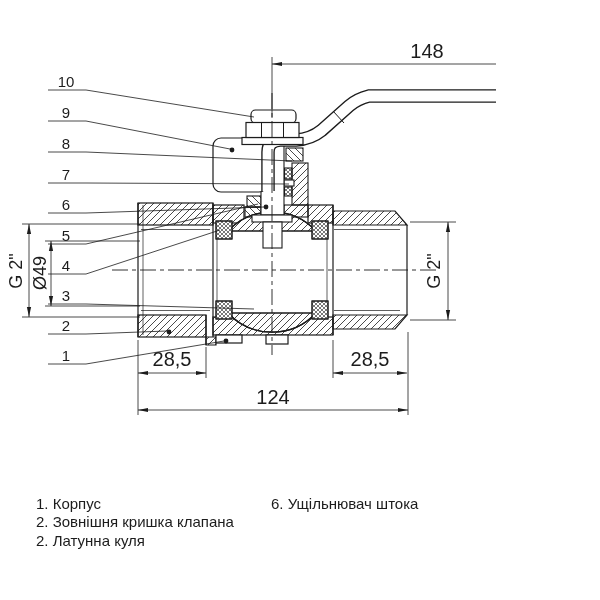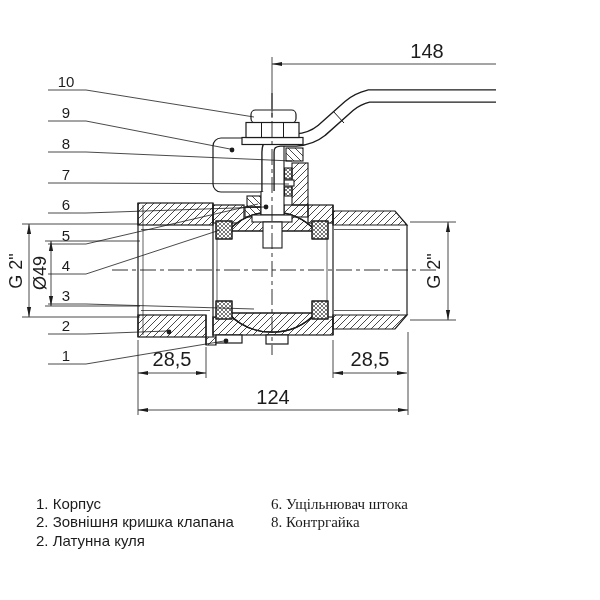--- a/index.html
+++ b/index.html
@@ -3,21 +3,21 @@
 <meta charset="utf-8">
 <style>
   html,body{margin:0;padding:0;background:#fff;}
   #page{position:relative;width:496px;height:600px;background:#ffffff;overflow:hidden;
         font-family:"Liberation Sans",sans-serif;}
   #drawing{position:absolute;left:0;top:0;}
   .legend{position:absolute;top:455px;left:0;width:600px;color:#1c1c1c;
           font-size:15px;line-height:18.4px;}
   .legend-col{position:absolute;top:16px;white-space:nowrap;margin-top:24px;}
   .legend-col.left{left:36px;}
-  .legend-col.right{left:271px;font-family:Liberation Serif, serif;}
+  .legend-col.right{left:271px;}
   text{fill:#1c1c1c;font-family:"Liberation Sans",sans-serif;}
   .dimtext{font-size:20px;}
   .dimtext-rot{font-size:18px;}
   .callout-num{font-size:15px;}
 </style>
 </head>
 <body>
 
 <div id="page">
 
@@ -247,17 +247,16 @@
 </svg>
 
 <div class="legend">
   <div class="legend-col left">
     <div class="legend-item">1. Корпус</div>
     <div class="legend-item">2. Зовнішня кришка клапана</div>
     <div class="legend-item">2. Латунна куля</div>
   </div>
   <div class="legend-col right">
     <div class="legend-item">6. Ущільнювач штока</div>
-    <div class="legend-item">8. Контргайка</div>
   </div>
 </div>
 
 </div>
 
 </body></html>

